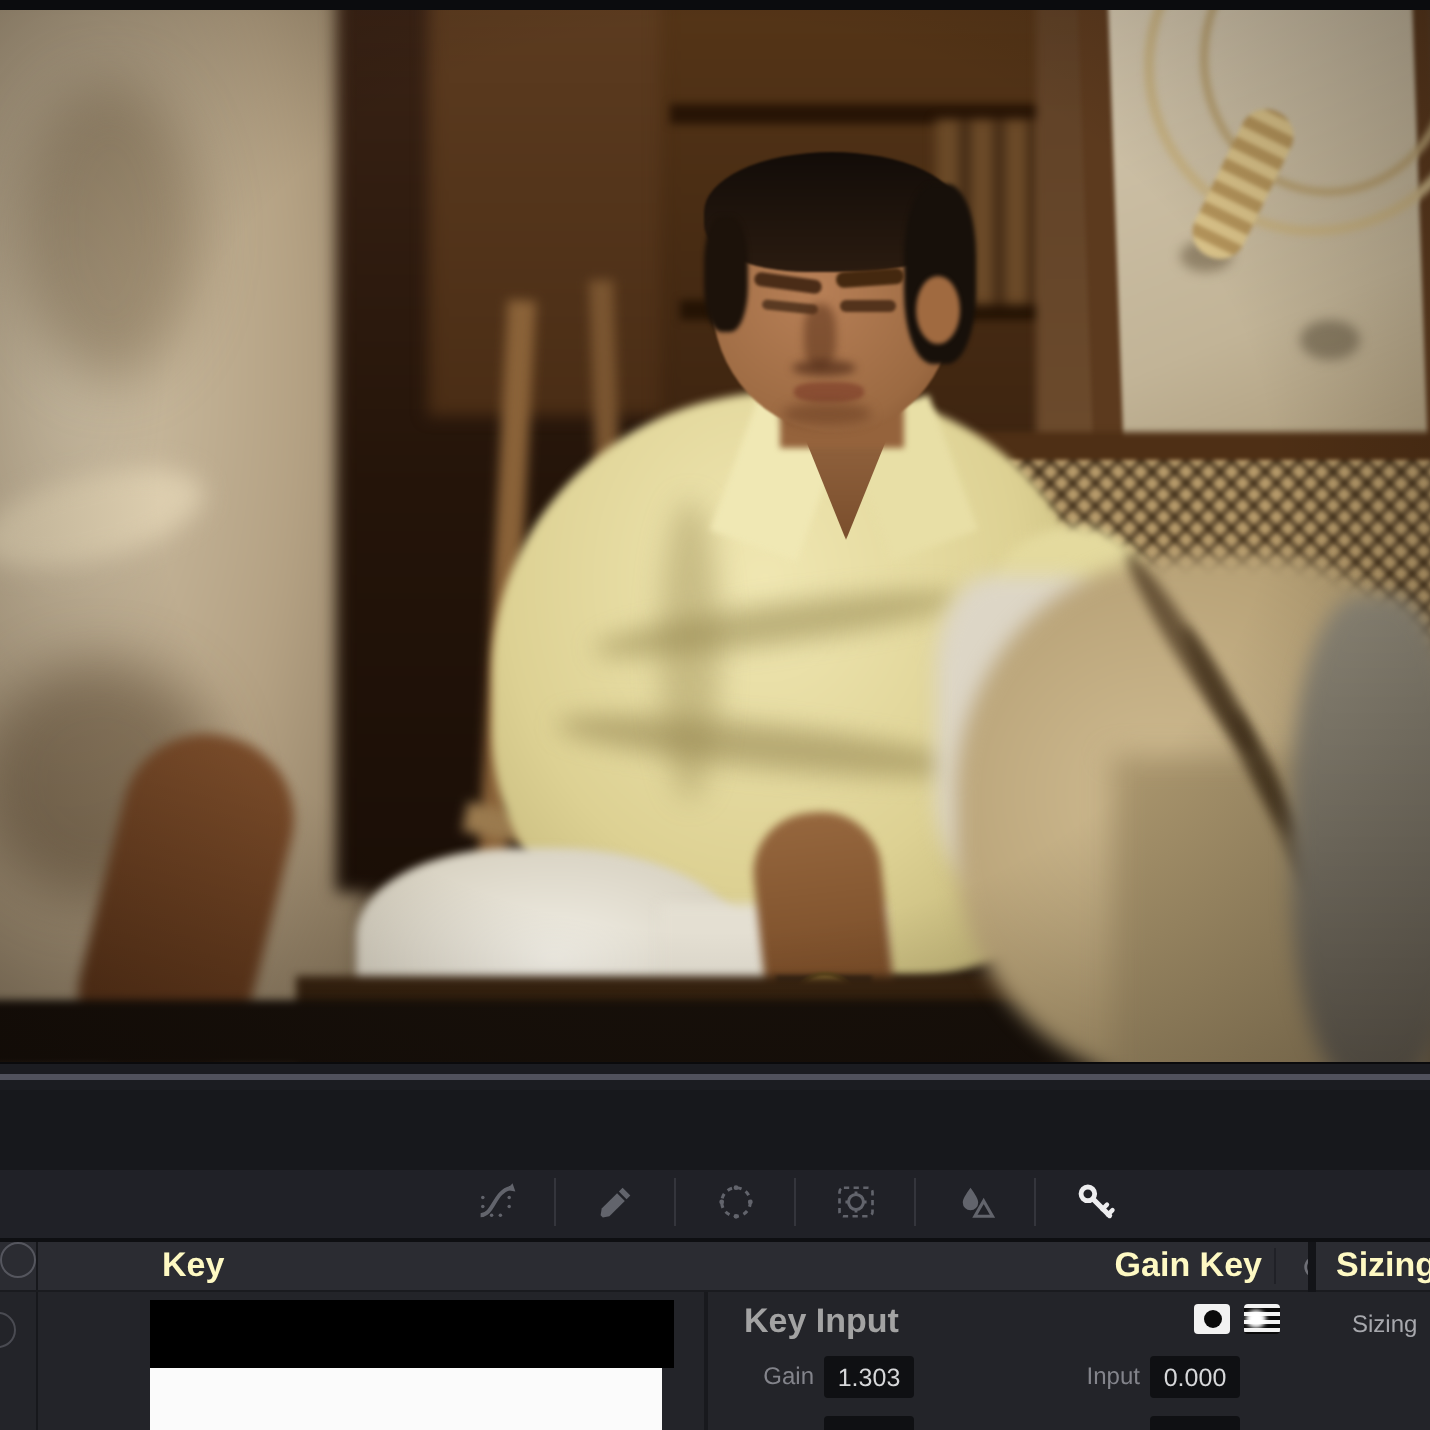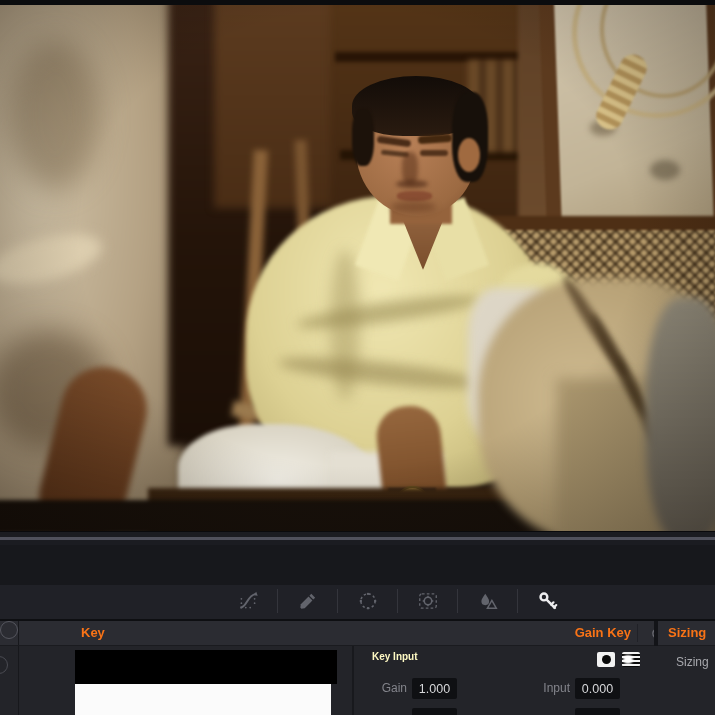--- a/index.html
+++ b/index.html
@@ -87,38 +87,38 @@
   .toolcell svg{width:22px;height:22px;}
   .tool-muted{stroke:#62646c;fill:none;}
   .tool-muted-fill{fill:#62646c;stroke:none;}
   .tool-active{stroke:#ededef;fill:none;}
 
   
   .hdr-row{left:0;top:621px;width:715px;height:24px;background:#2b2c32;border-bottom:1px solid #1a1b1f;}
   .left-strip-hdr{left:0;top:621px;width:18px;height:24px;background:#2b2c32;border-right:1px solid #17181c;overflow:hidden;}
   .partial-circle{left:-10px;top:4px;width:16px;height:16px;border:1.5px solid #55565e;border-radius:50%;}
   .hdr-key{left:19px;top:621px;width:635px;height:24px;background:#2b2c32;}
-  .hdr-title{font-size:13px;font-weight:bold;color:#f97316;line-height:24px;}
+  .hdr-title{font-size:17px;font-weight:bold;color:#fef9c3;line-height:24px;}
   .key-title{left:62px;top:0;}
   .nodekey-title{left:0;top:0;width:612px;text-align:right;}
   .hdr-sep{left:618px;top:3px;width:1px;height:18px;background:#202127;}
   .reset-btn{left:624px;top:2px;width:28px;height:20px;display:flex;align-items:center;justify-content:center;cursor:pointer;}
   .reset-btn svg{width:15px;height:15px;stroke:#6e6f76;fill:none;}
   .panel-div{left:654px;top:621px;width:4px;height:94px;background:#131418;}
   .hdr-sizing{left:658px;top:621px;width:57px;height:24px;background:#2b2c32;}
   .sizing-title{left:10px;top:0;}
 
   
   .content-row{left:0;top:646px;width:715px;height:69px;background:#232429;}
   .left-strip-body{left:0;top:646px;width:18px;height:69px;background:#232429;border-right:1px solid #17181c;overflow:hidden;}
   .partial-circle2{left:-10px;top:10px;width:16px;height:16px;border:1.5px solid #4a4b52;border-radius:50%;position:absolute;}
   .key-preview-black{left:75px;top:650px;width:262px;height:34px;background:#000;}
   .key-preview-white{left:75px;top:684px;width:256px;height:31px;background:#fbfbfb;}
   .keyinput-div{left:352px;top:646px;width:2px;height:69px;background:#18191d;}
-  .keyinput-title{left:372px;top:651px;font-size:10px;font-weight:bold;color:#fef9c3;}
+  .keyinput-title{left:372px;top:651px;font-size:17px;font-weight:bold;color:#a3a3a3;}
   .matte-btn1{left:597px;top:652px;width:18px;height:15px;background:#f2f2f2;border-radius:2px;display:flex;align-items:center;justify-content:center;cursor:pointer;}
   .matte-dot{width:9px;height:9px;background:#0a0a0a;border-radius:50%;}
   .matte-btn2{left:622px;top:652px;width:18px;height:15px;border-radius:2px;background:repeating-linear-gradient(180deg,#f2f2f2 0 2px,#0a0a0a 2px 4px);position:absolute;cursor:pointer;overflow:hidden;}
   .matte-blob{left:1px;top:3px;width:10px;height:9px;background:#fff;border-radius:50%;position:absolute;filter:blur(1px);}
   .fld-label{font-size:12px;color:#83848b;text-align:right;position:absolute;}
   .gain-label{left:352px;top:681px;width:55px;}
   .offset-label{left:508px;top:681px;width:62px;}
   .val-box{position:absolute;width:45px;height:21px;background:#0f1013;border-radius:2px;color:#d6d7d9;font-size:12.5px;display:flex;align-items:center;justify-content:center;cursor:text;}
   .gain-box{left:412px;top:678px;}
   .offset-box{left:575px;top:678px;}
@@ -295,20 +295,20 @@
 <div class="abs key-preview-white"></div>
 <div class="abs keyinput-div"></div>
 <div class="abs keyinput-title">Key Input</div>
 <div class="abs matte-btn1">
   <div class="matte-dot"></div>
 </div>
 <div class="matte-btn2">
   <div class="matte-blob"></div>
 </div>
 <div class="fld-label gain-label">Gain</div>
-<div class="val-box gain-box">1.000</div>
+<div class="val-box gain-box">1.303</div>
 <div class="fld-label offset-label">Input</div>
 <div class="val-box offset-box">0.000</div>
 <div class="stub-box gain-stub"></div>
 <div class="stub-box offset-stub"></div>
 <div class="abs sizing-body">
   <div class="sizing-label">Sizing</div>
 </div>
 
 </body></html>

